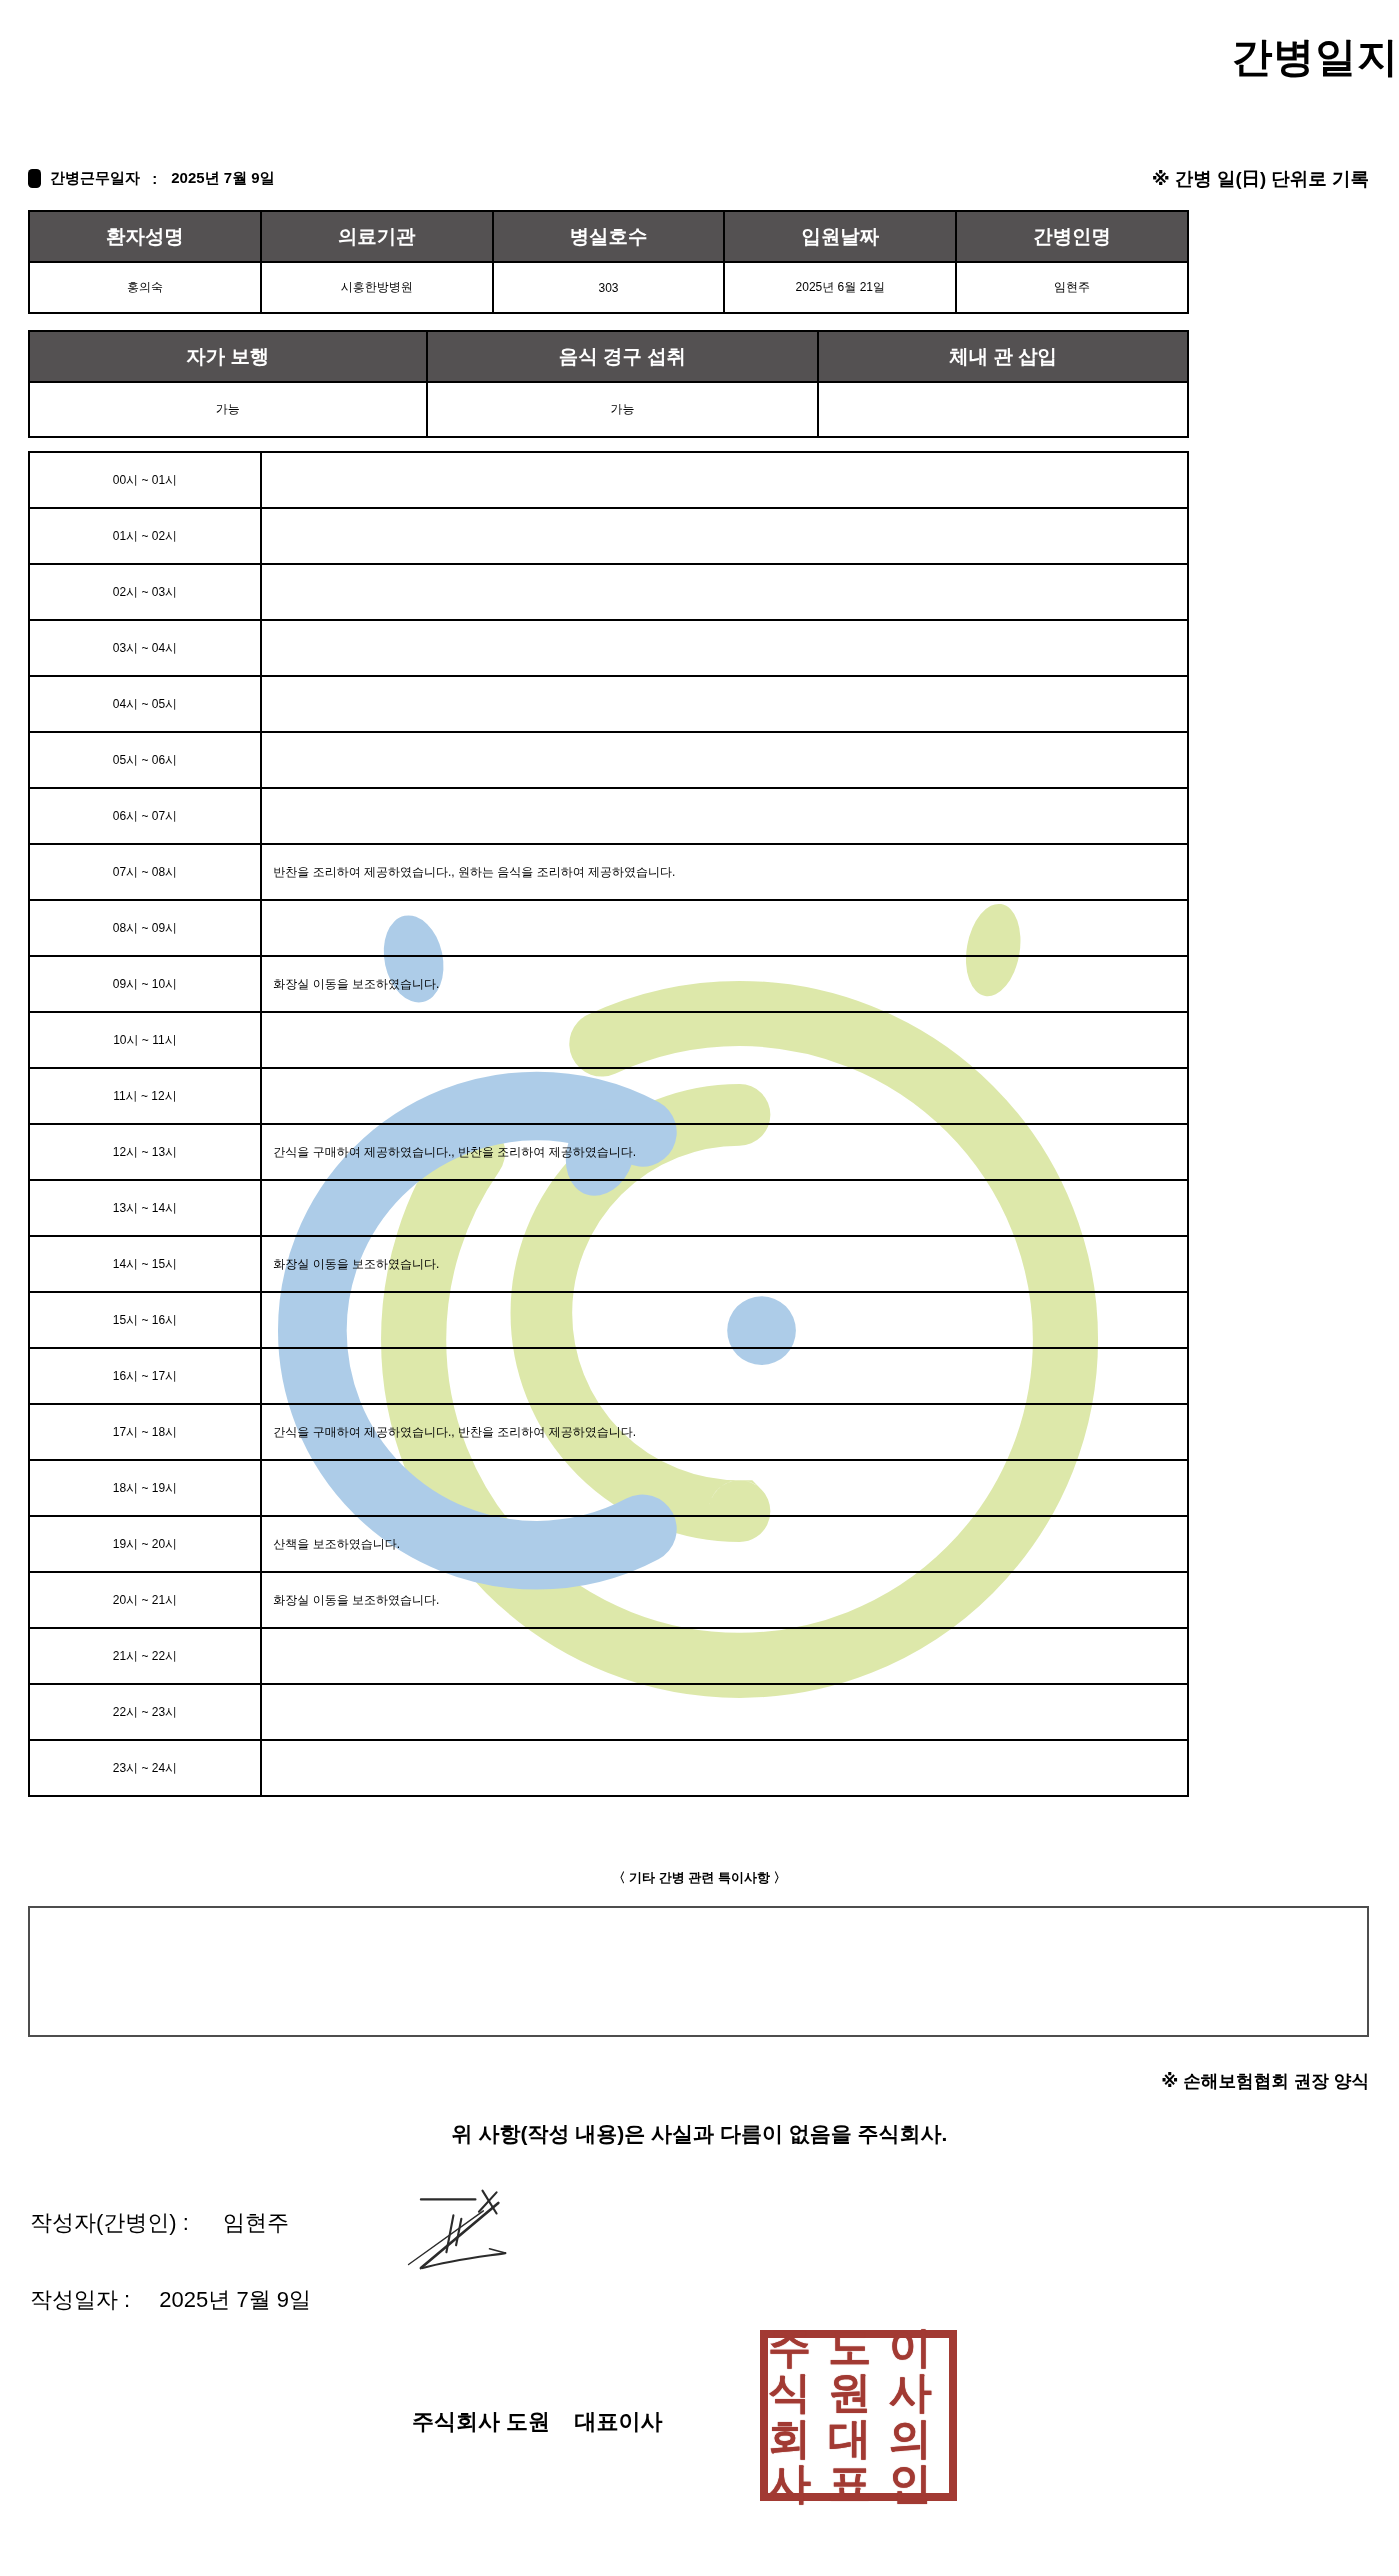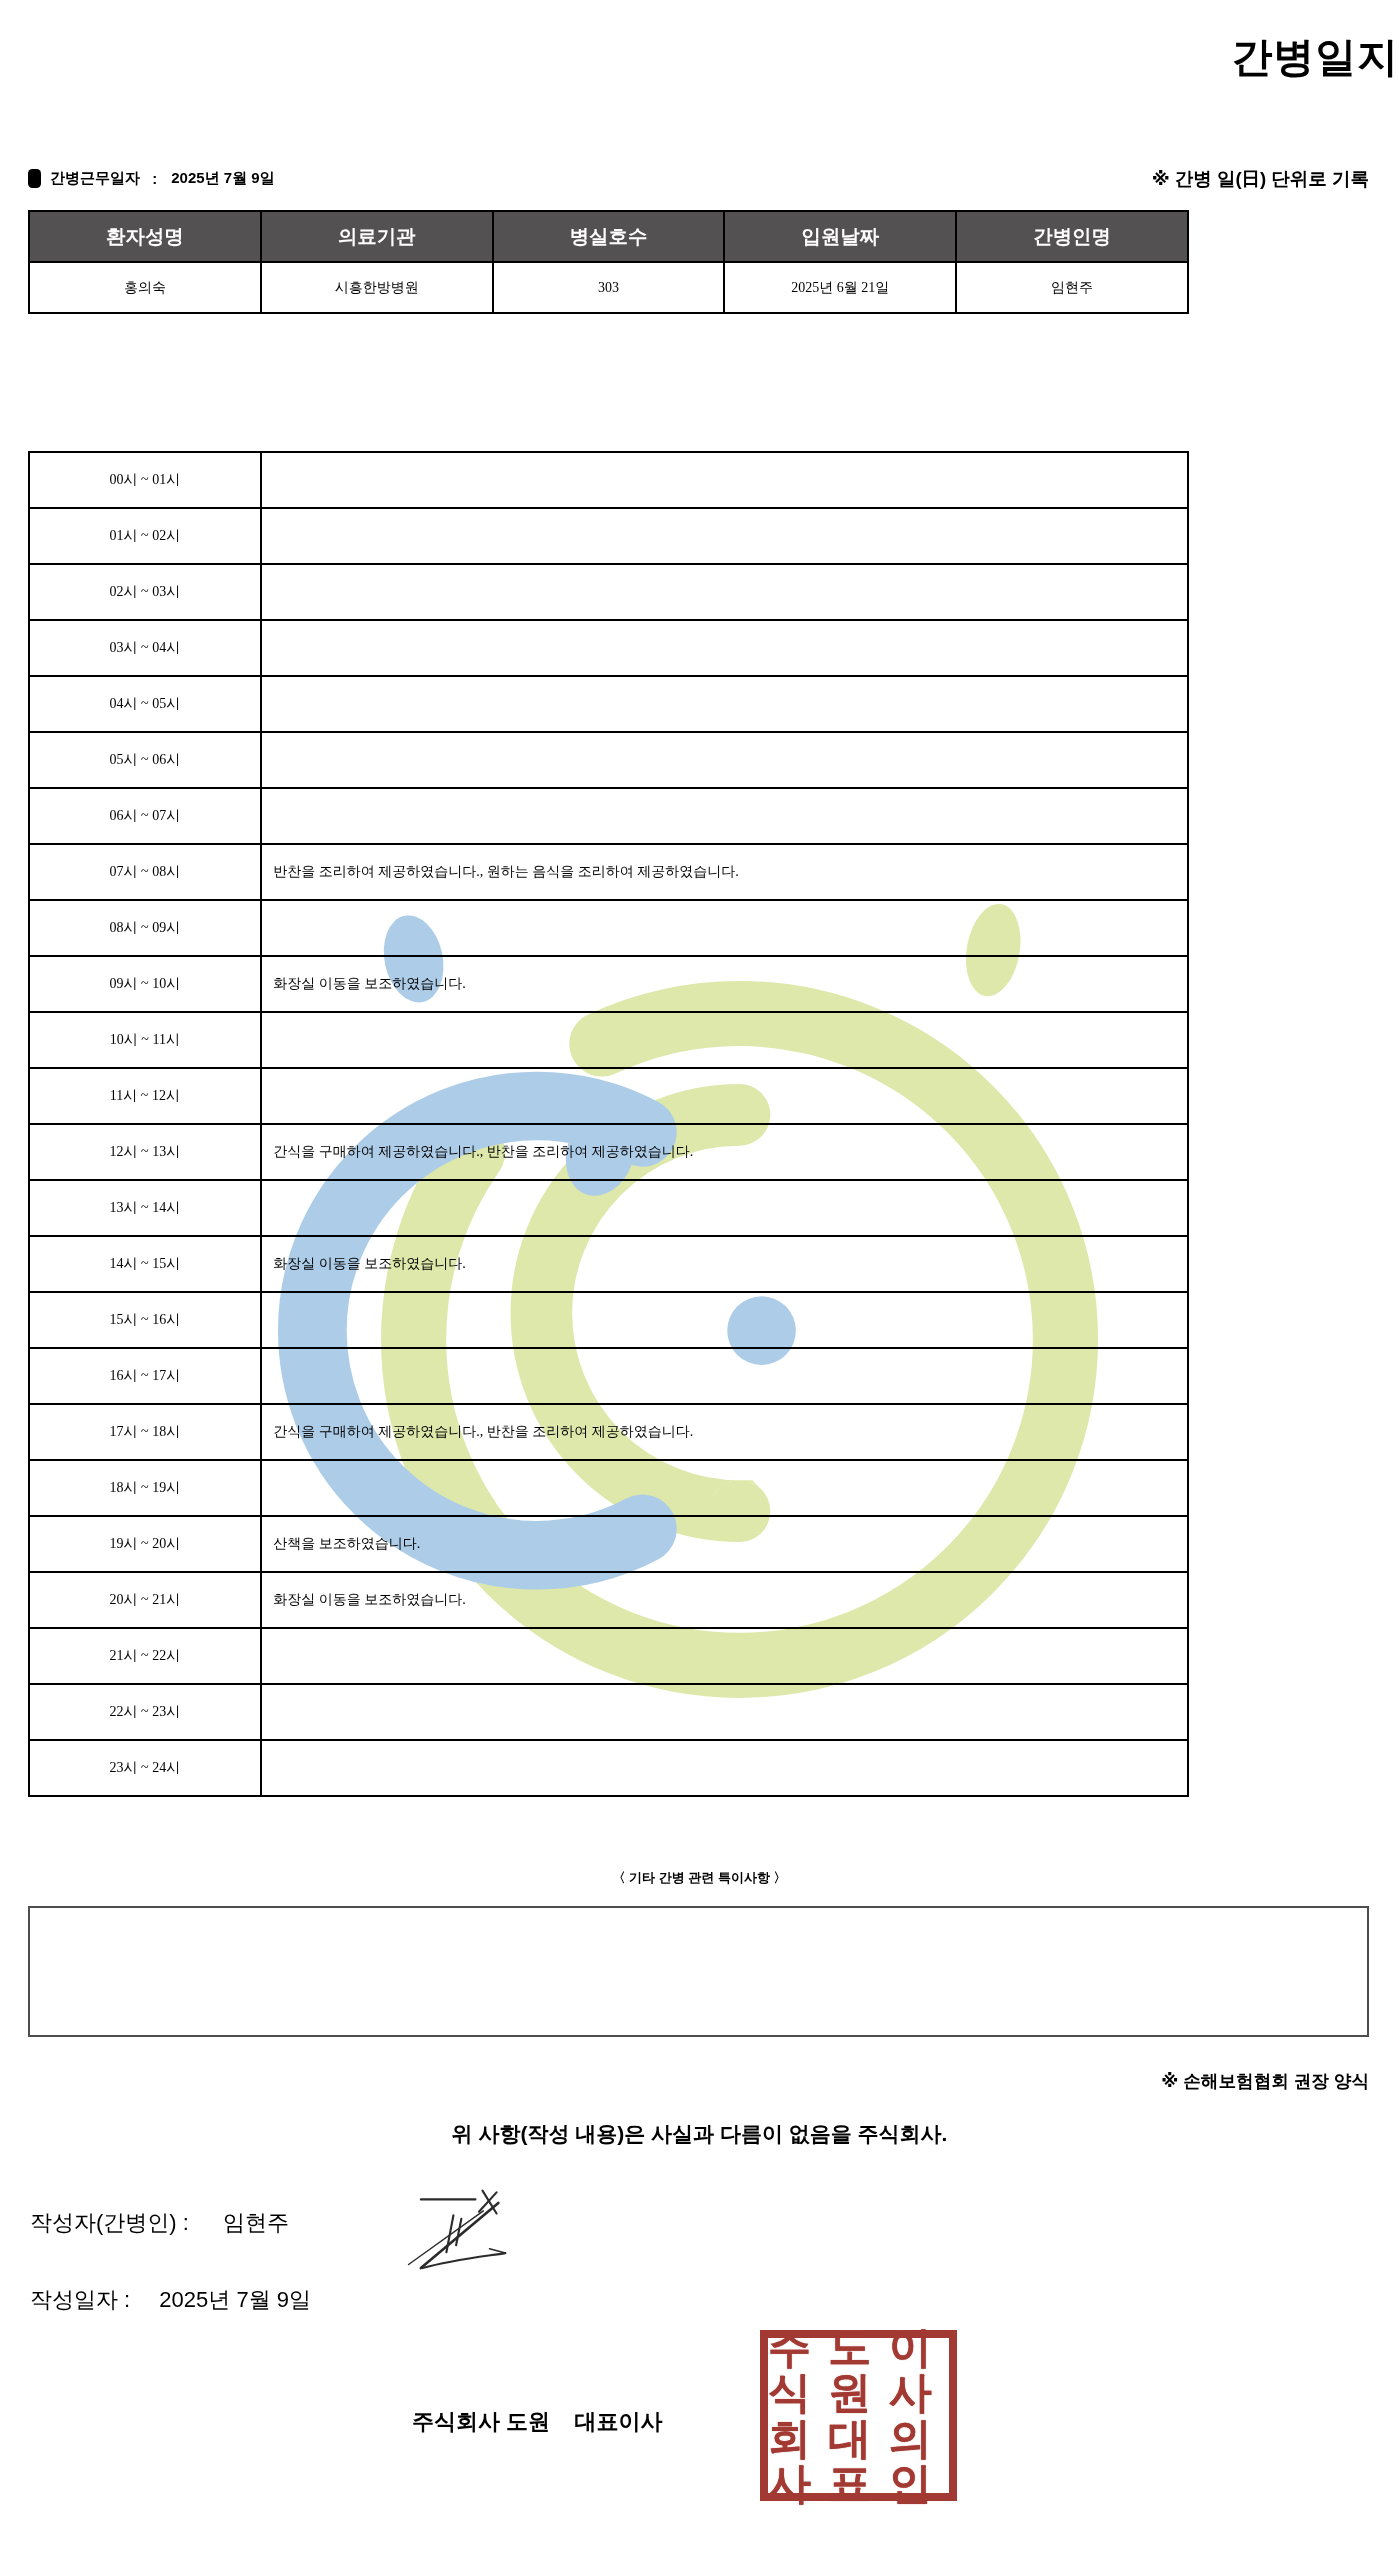--- a/index.html
+++ b/index.html
@@ -14,22 +14,22 @@
   .meta-left{font-size:15px;font-weight:bold;display:flex;align-items:center;}
   .bullet{display:inline-block;width:13.2px;height:18.5px;background:#000;
           border-radius:4.4px;margin-right:8.8px;}
   .meta-left .colon{margin:0 14px 0 12.3px;}
   .meta-right{font-size:18.5px;font-weight:bold;}
 
   table.tbl{position:absolute;left:28px;width:1161px;border-collapse:collapse;
             table-layout:fixed;background:transparent;}
   .tbl th{background:#545152;color:#fff;font-size:19.4px;font-weight:bold;
           border:2.6px solid #000;height:49px;padding:0;}
-  .tbl td{border:2.6px solid #000;font-size:14px;text-align:center;
-          height:49px;padding:0;background:transparent;font-family:Liberation Serif, serif;}
+  .tbl td{border:2.6px solid #000;font-size:12px;text-align:center;
+          height:49px;padding:0;background:transparent;}
   .info-table{top:210px;}
   .cond-table{top:330px;}
   .cond-table td{height:53px;}
   .log-table{top:451px;}
   .log-table th{height:50px;}
   .log-table td{height:54px;}
   .log-table td.content{text-align:left;padding-left:11.5px;padding-right:7px;}
 
   .notes-heading{position:absolute;top:1869px;left:0;width:100%;text-align:center;
                  font-size:13px;font-weight:bold;}
@@ -107,20 +107,39 @@
         <tr>
           <td>홍의숙</td>
           <td>시흥한방병원</td>
           <td>303</td>
           <td>2025년 6월 21일</td>
           <td>임현주</td>
         </tr>
       </tbody>
   </table>
 
+  <table class="tbl cond-table">
+    <colgroup>
+        <col style="width:34.3%">
+        <col style="width:33.8%">
+        <col style="width:31.9%">
+      </colgroup>
+    <tbody id="cond-tbody">
+        <tr>
+          <th>자가 보행</th>
+          <th>음식 경구 섭취</th>
+          <th>체내 관 삽입</th>
+        </tr>
+        <tr>
+          <td>가능</td>
+          <td>가능</td>
+          <td></td>
+        </tr>
+      </tbody>
+  </table>
 
   <table class="tbl log-table">
     <colgroup>
         <col style="width:20%">
         <col style="width:80%">
       </colgroup>
     <tbody id="log-tbody">
     <tr>
           <td class="time">00시 ~ 01시</td>
           <td class="content"></td>

